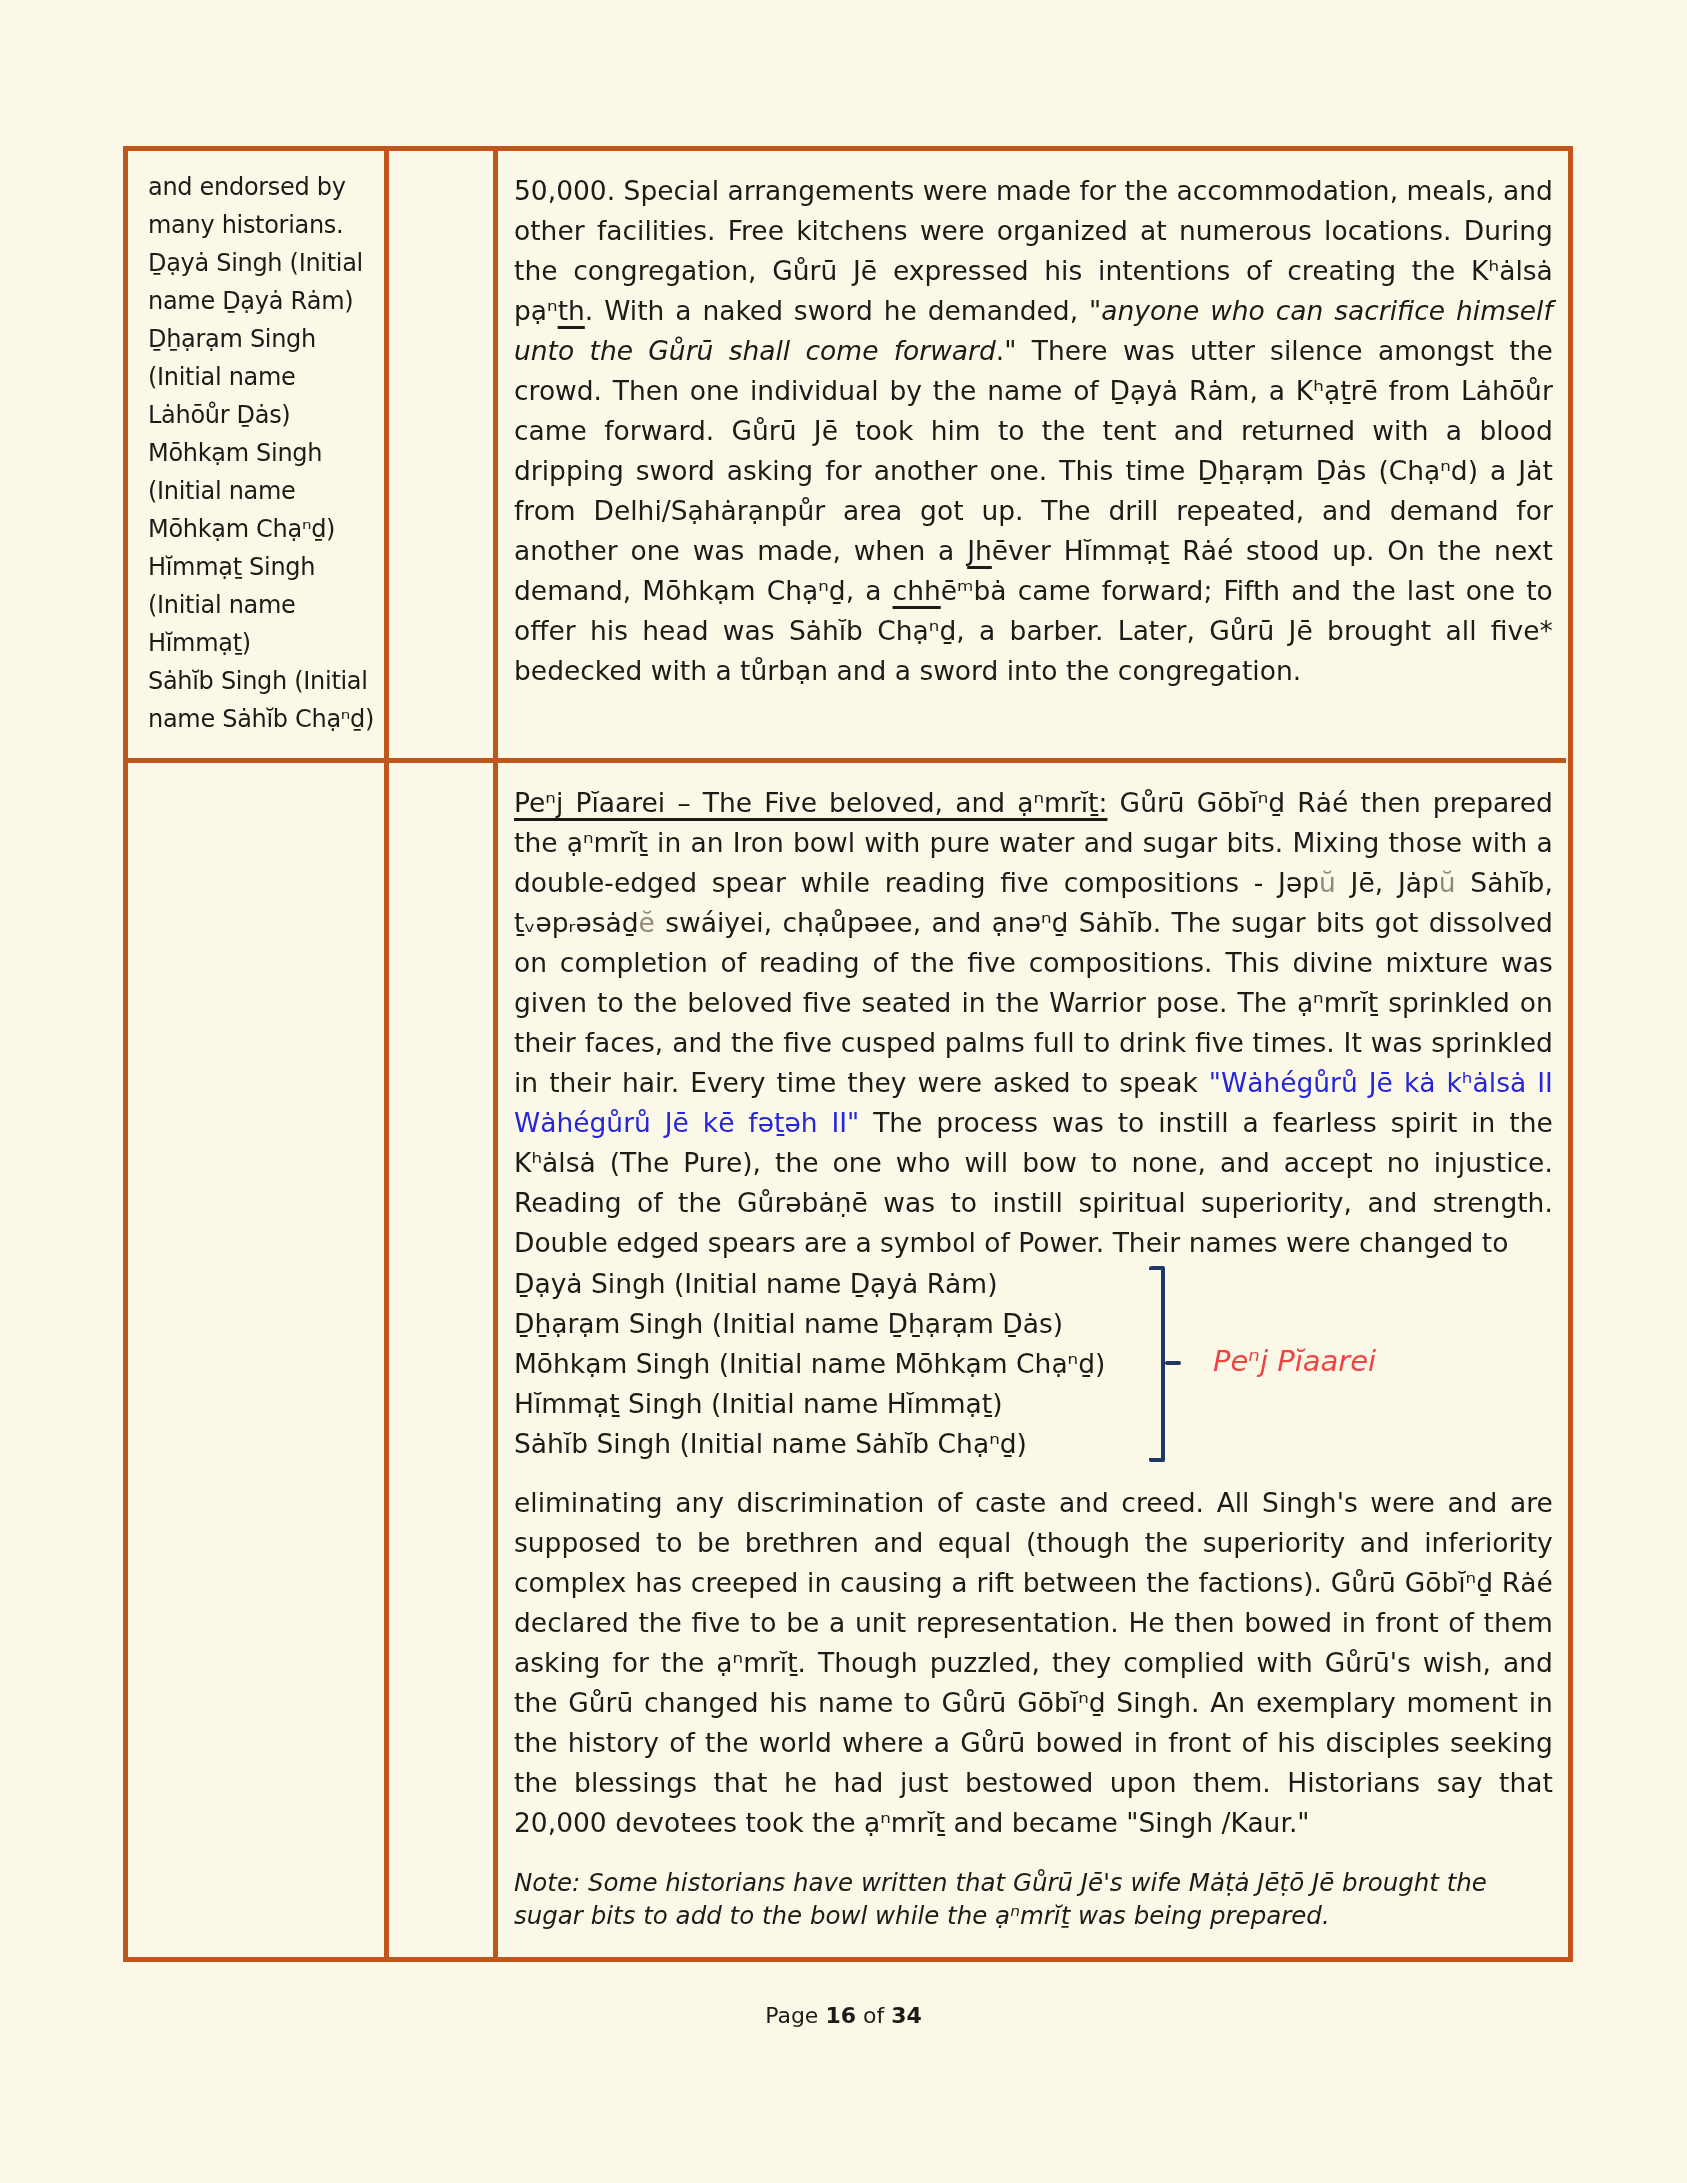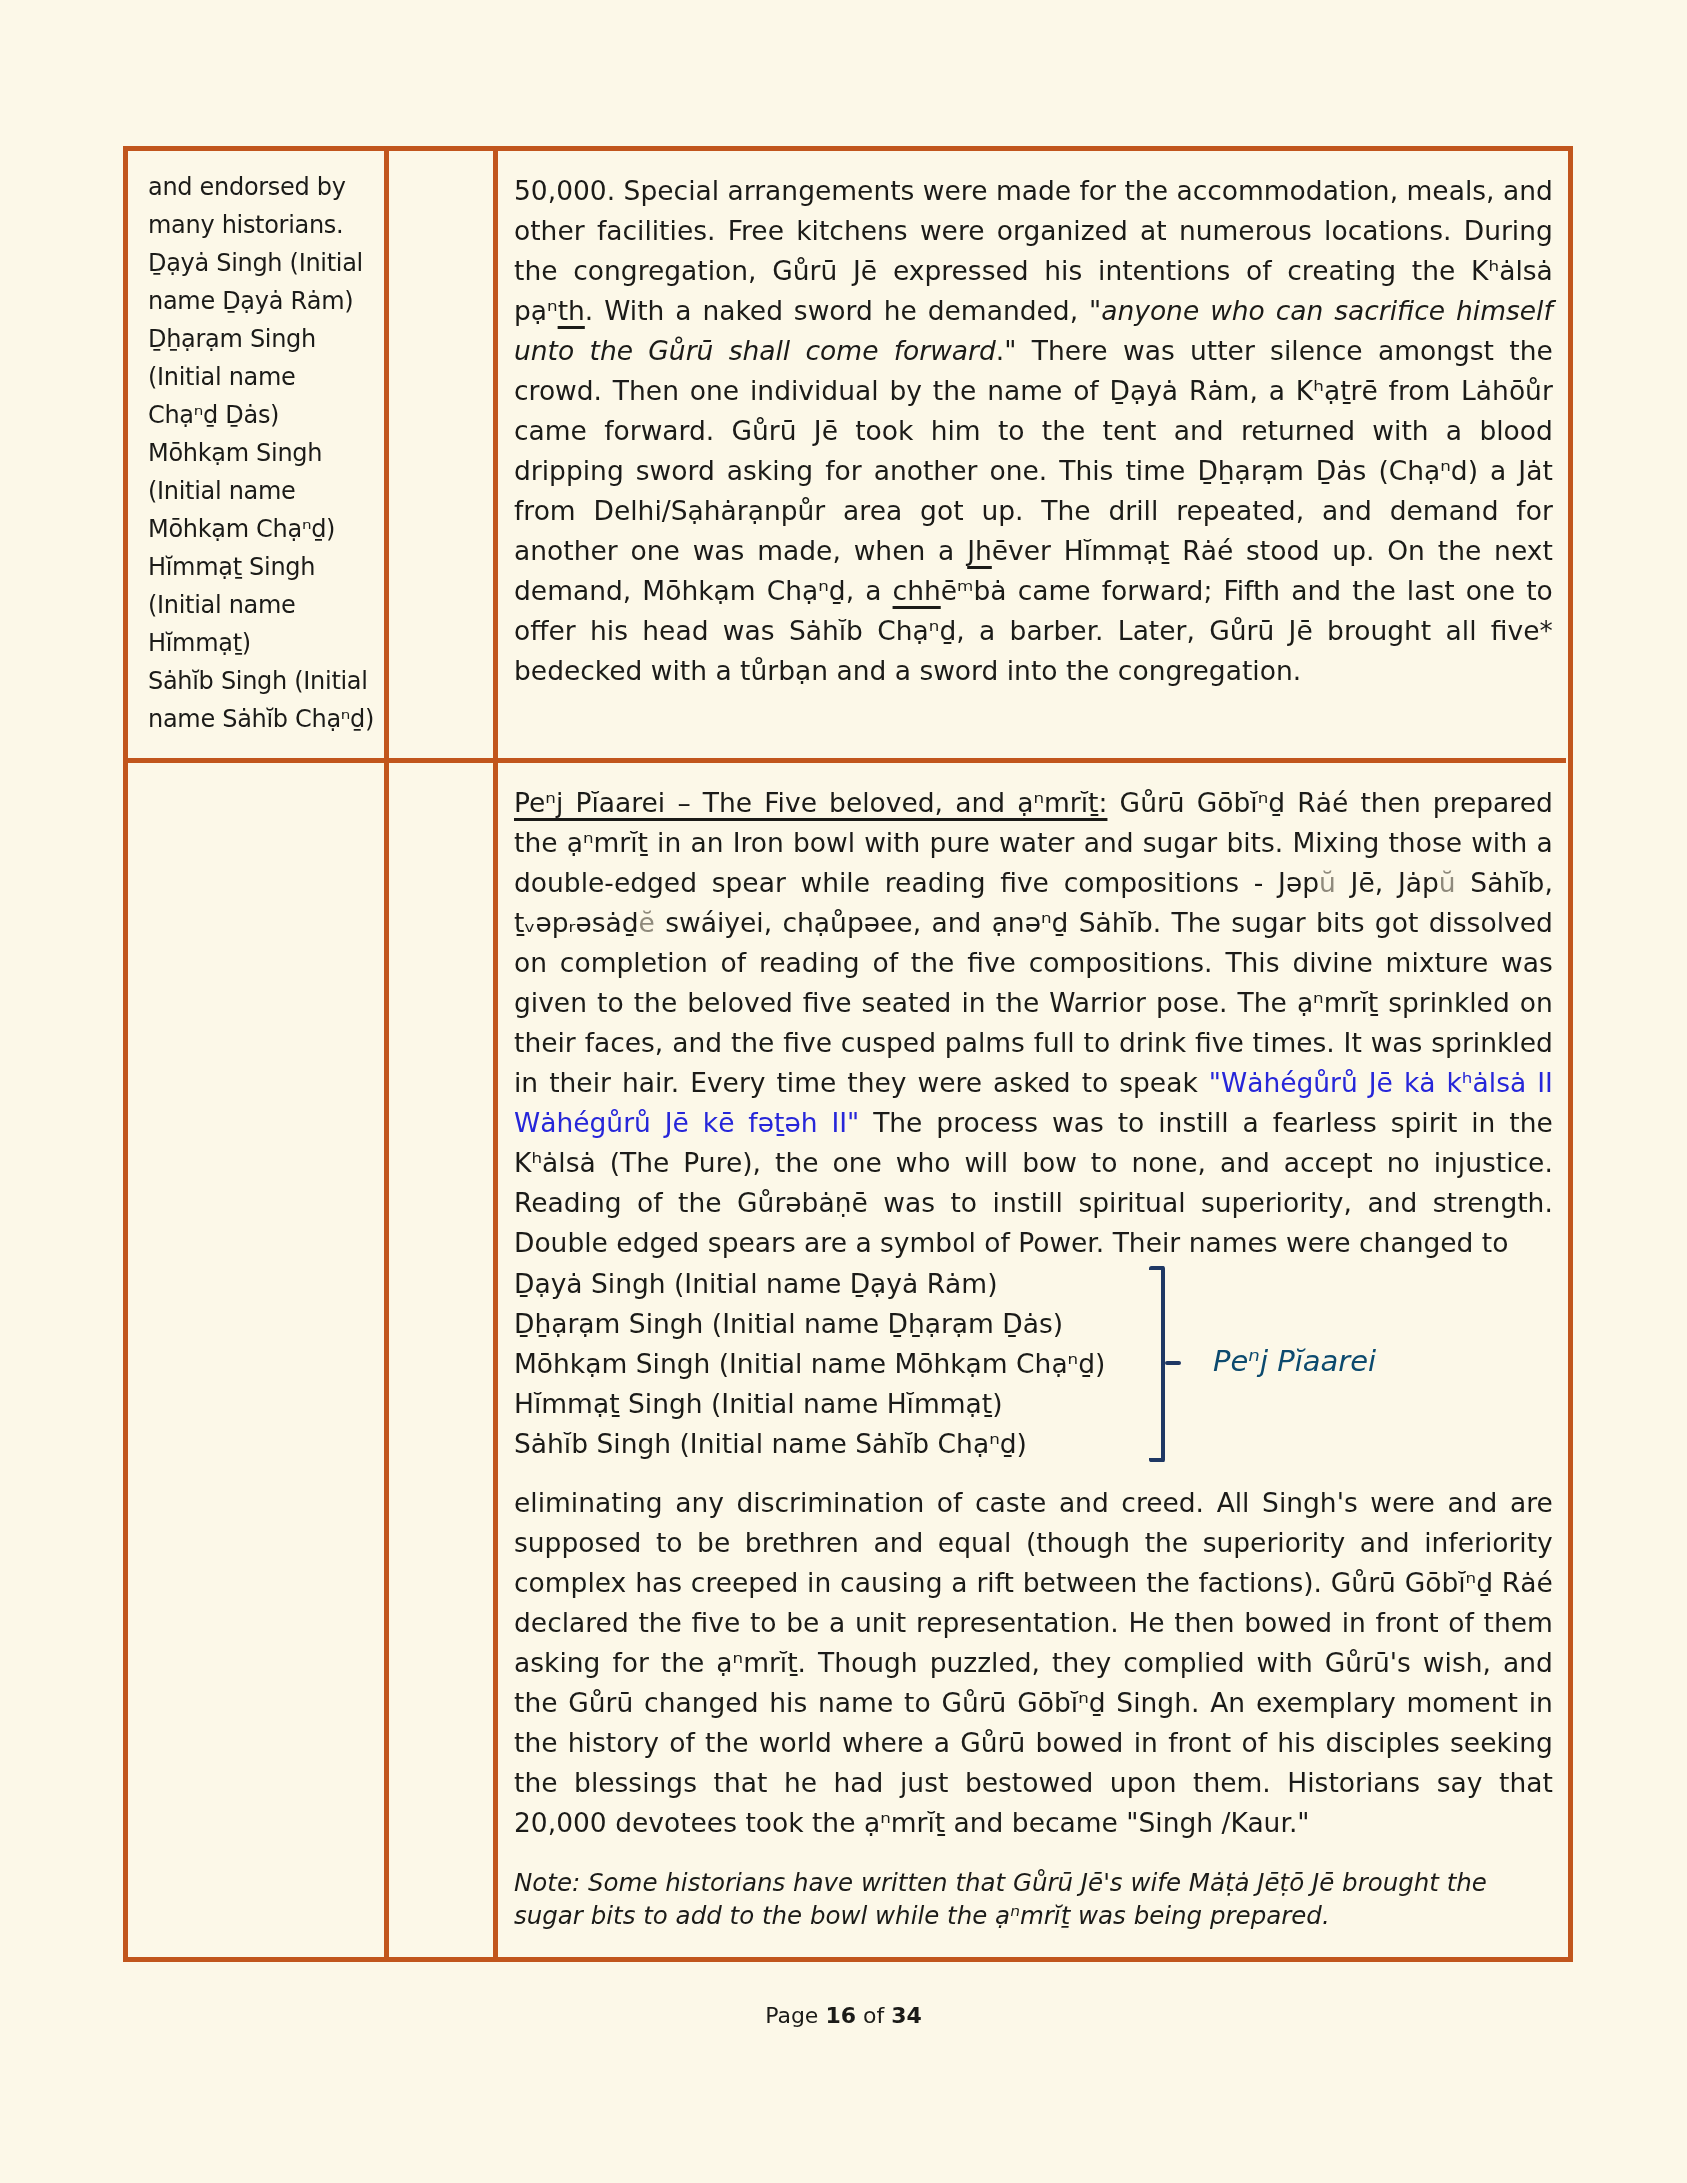--- a/index.html
+++ b/index.html
@@ -62,21 +62,21 @@
     left: 651px; top: 97px;
     width: 16px; height: 4px;
     background: #1F3864;
     border-radius: 2px;
   }
   .brace-label {
     position: absolute;
     left: 699px; top: 77px;
     font-size: 29px;
     font-style: italic;
-    color: #0c4a6e;
+    color: #ef4444;
     white-space: nowrap;
   }
 
   .para2 { margin-top: 19px; }
 
   .footer {
     position: absolute;
     left: 0; top: 2003px;
     width: 100%;
     text-align: center;
@@ -91,21 +91,21 @@
 
   <div class="doc-table">
 
     <div class="cell col1 r1 notes-cell">
         <div class="ln">and endorsed by</div>
         <div class="ln">many historians.</div>
         <div class="ln">Ḏạyȧ Singh  (Initial</div>
         <div class="ln">name Ḏạyȧ Rȧm)</div>
         <div class="ln">Ḏẖạrạm Singh</div>
         <div class="ln">(Initial name</div>
-        <div class="ln">Chạⁿḏ Ḏȧs)</div>
+        <div class="ln">Lȧhōůr Ḏȧs)</div>
         <div class="ln">Mōhkạm Singh</div>
         <div class="ln">(Initial name</div>
         <div class="ln">Mōhkạm Chạⁿḏ)</div>
         <div class="ln">Hĭmmạṯ Singh</div>
         <div class="ln">(Initial name</div>
         <div class="ln">Hĭmmạṯ)</div>
         <div class="ln">Sȧhĭb Singh  (Initial</div>
         <div class="ln">name Sȧhĭb Chạⁿḏ)</div>
       </div>
 

